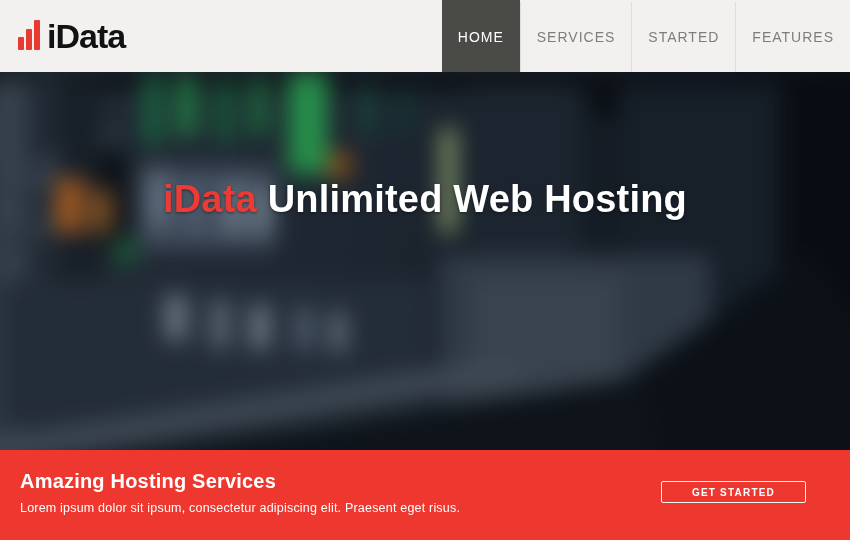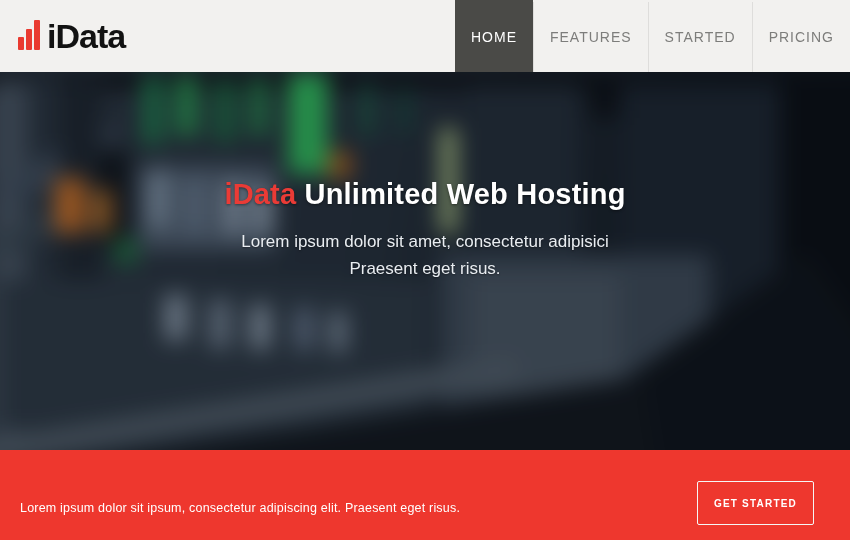--- a/index.html
+++ b/index.html
@@ -46,64 +46,64 @@
     filter:blur(11px);
   }
   .hero-bg div { position:absolute; }
   .hero-overlay {
     position:absolute; inset:0; background:rgba(8,12,18,0.22);
   }
   .hero-content {
     position:absolute; top:106px; left:0; width:850px; text-align:center; color:#fff;
   }
   .hero-title {
-    font-size:29px; font-weight:bold; letter-spacing:0.2px;
+    font-size:38px; font-weight:bold; letter-spacing:0.2px;
     text-shadow:0 1px 3px rgba(0,0,0,0.45);
   }
   .hero-title .accent { color:#ea3b36; }
   .hero-sub {
     margin-top:17px; font-size:17px; line-height:27px; color:#e9edf1;
     font-weight:normal; text-shadow:0 1px 2px rgba(0,0,0,0.4);
   }
 
   
   .cta {
     position:relative; width:850px; height:90px; background:#ee372e; color:#fff;
   }
   .cta-heading {
     position:absolute; left:20px; top:20px; font-size:20px; font-weight:bold; letter-spacing:0.2px;
   }
   .cta-text {
     position:absolute; left:20px; top:51px; font-size:12.5px; letter-spacing:0.2px;
   }
   .cta-button {
-    position:absolute; right:36px; top:31px; height:44px; min-width:94px;
+    position:absolute; right:44px; top:31px; height:22px; min-width:94px;
     background:transparent; border:1px solid #f6f6f6; border-radius:2px;
     color:#ffffff; font-family:"Liberation Sans", sans-serif;
     font-size:10px; font-weight:bold; letter-spacing:1.2px;
-    display:flex; align-items:center; justify-content:center; padding:0 16px; cursor:pointer;
+    display:flex; align-items:center; justify-content:center; padding:0 30px; cursor:pointer;
   }
 </style>
 </head>
 <body>
 
 <div class="header">
   <div class="logo">
     <span class="logo-icon">
       <span class="bar b1"></span>
       <span class="bar b2"></span>
       <span class="bar b3"></span>
     </span>
     <span class="logo-text">iData</span>
   </div>
   <div class="nav">
     <a class="nav-item first active">HOME</a>
+    <a class="nav-item">SERVICES</a>
+    <a class="nav-item">STARTED</a>
     <a class="nav-item">FEATURES</a>
-    <a class="nav-item">STARTED</a>
-    <a class="nav-item">PRICING</a>
   </div>
 </div>
 
 <div class="hero">
   <div class="hero-bg" id="hero-bg">
       <div style="left: 0px; top: 30px; width: 910px; height: 16px; background: rgb(10, 13, 18);"></div>
       <div style="left: 620px; top: 30px; width: 320px; height: 46px; background: rgb(12, 16, 22);"></div>
       <div style="left: 20px; top: 38px; width: 40px; height: 360px; background: rgb(68, 80, 94);"></div>
       <div style="left: 58px; top: 34px; width: 34px; height: 370px; background: rgb(39, 49, 61);"></div>
       <div style="left: 30px; top: 108px; width: 120px; height: 26px; background: rgb(61, 74, 90); transform: rotate(-32deg);"></div>
@@ -142,23 +142,20 @@
       <div style="left: 360px; top: 270px; width: 16px; height: 40px; background: rgb(123, 138, 155);"></div>
       <div style="left: -10px; top: 358px; width: 560px; height: 24px; background: rgb(78, 90, 102); transform: rotate(-9deg);"></div>
       <div style="left: -10px; top: 388px; width: 700px; height: 160px; background: rgb(17, 22, 29); transform: rotate(-9deg);"></div>
       <div style="left: 145px; top: 196px; width: 22px; height: 26px; background: rgb(31, 110, 64);"></div>
     </div>
   <div class="hero-overlay"></div>
   <div class="hero-content">
     <div class="hero-title">
       <span class="accent">iData</span><span> Unlimited Web Hosting</span>
     </div>
-    <div class="hero-sub">
-      <div>Lorem ipsum dolor sit amet, consectetur adipisici</div>
-      <div>Praesent eget risus.</div>
-    </div>
   </div>
 </div>
 
 <div class="cta">
+  <div class="cta-heading">Amazing Hosting Services</div>
   <div class="cta-text">Lorem ipsum dolor sit ipsum, consectetur adipiscing elit. Praesent eget risus.</div>
   <button class="cta-button">GET STARTED</button>
 </div>
 
 </body></html>

